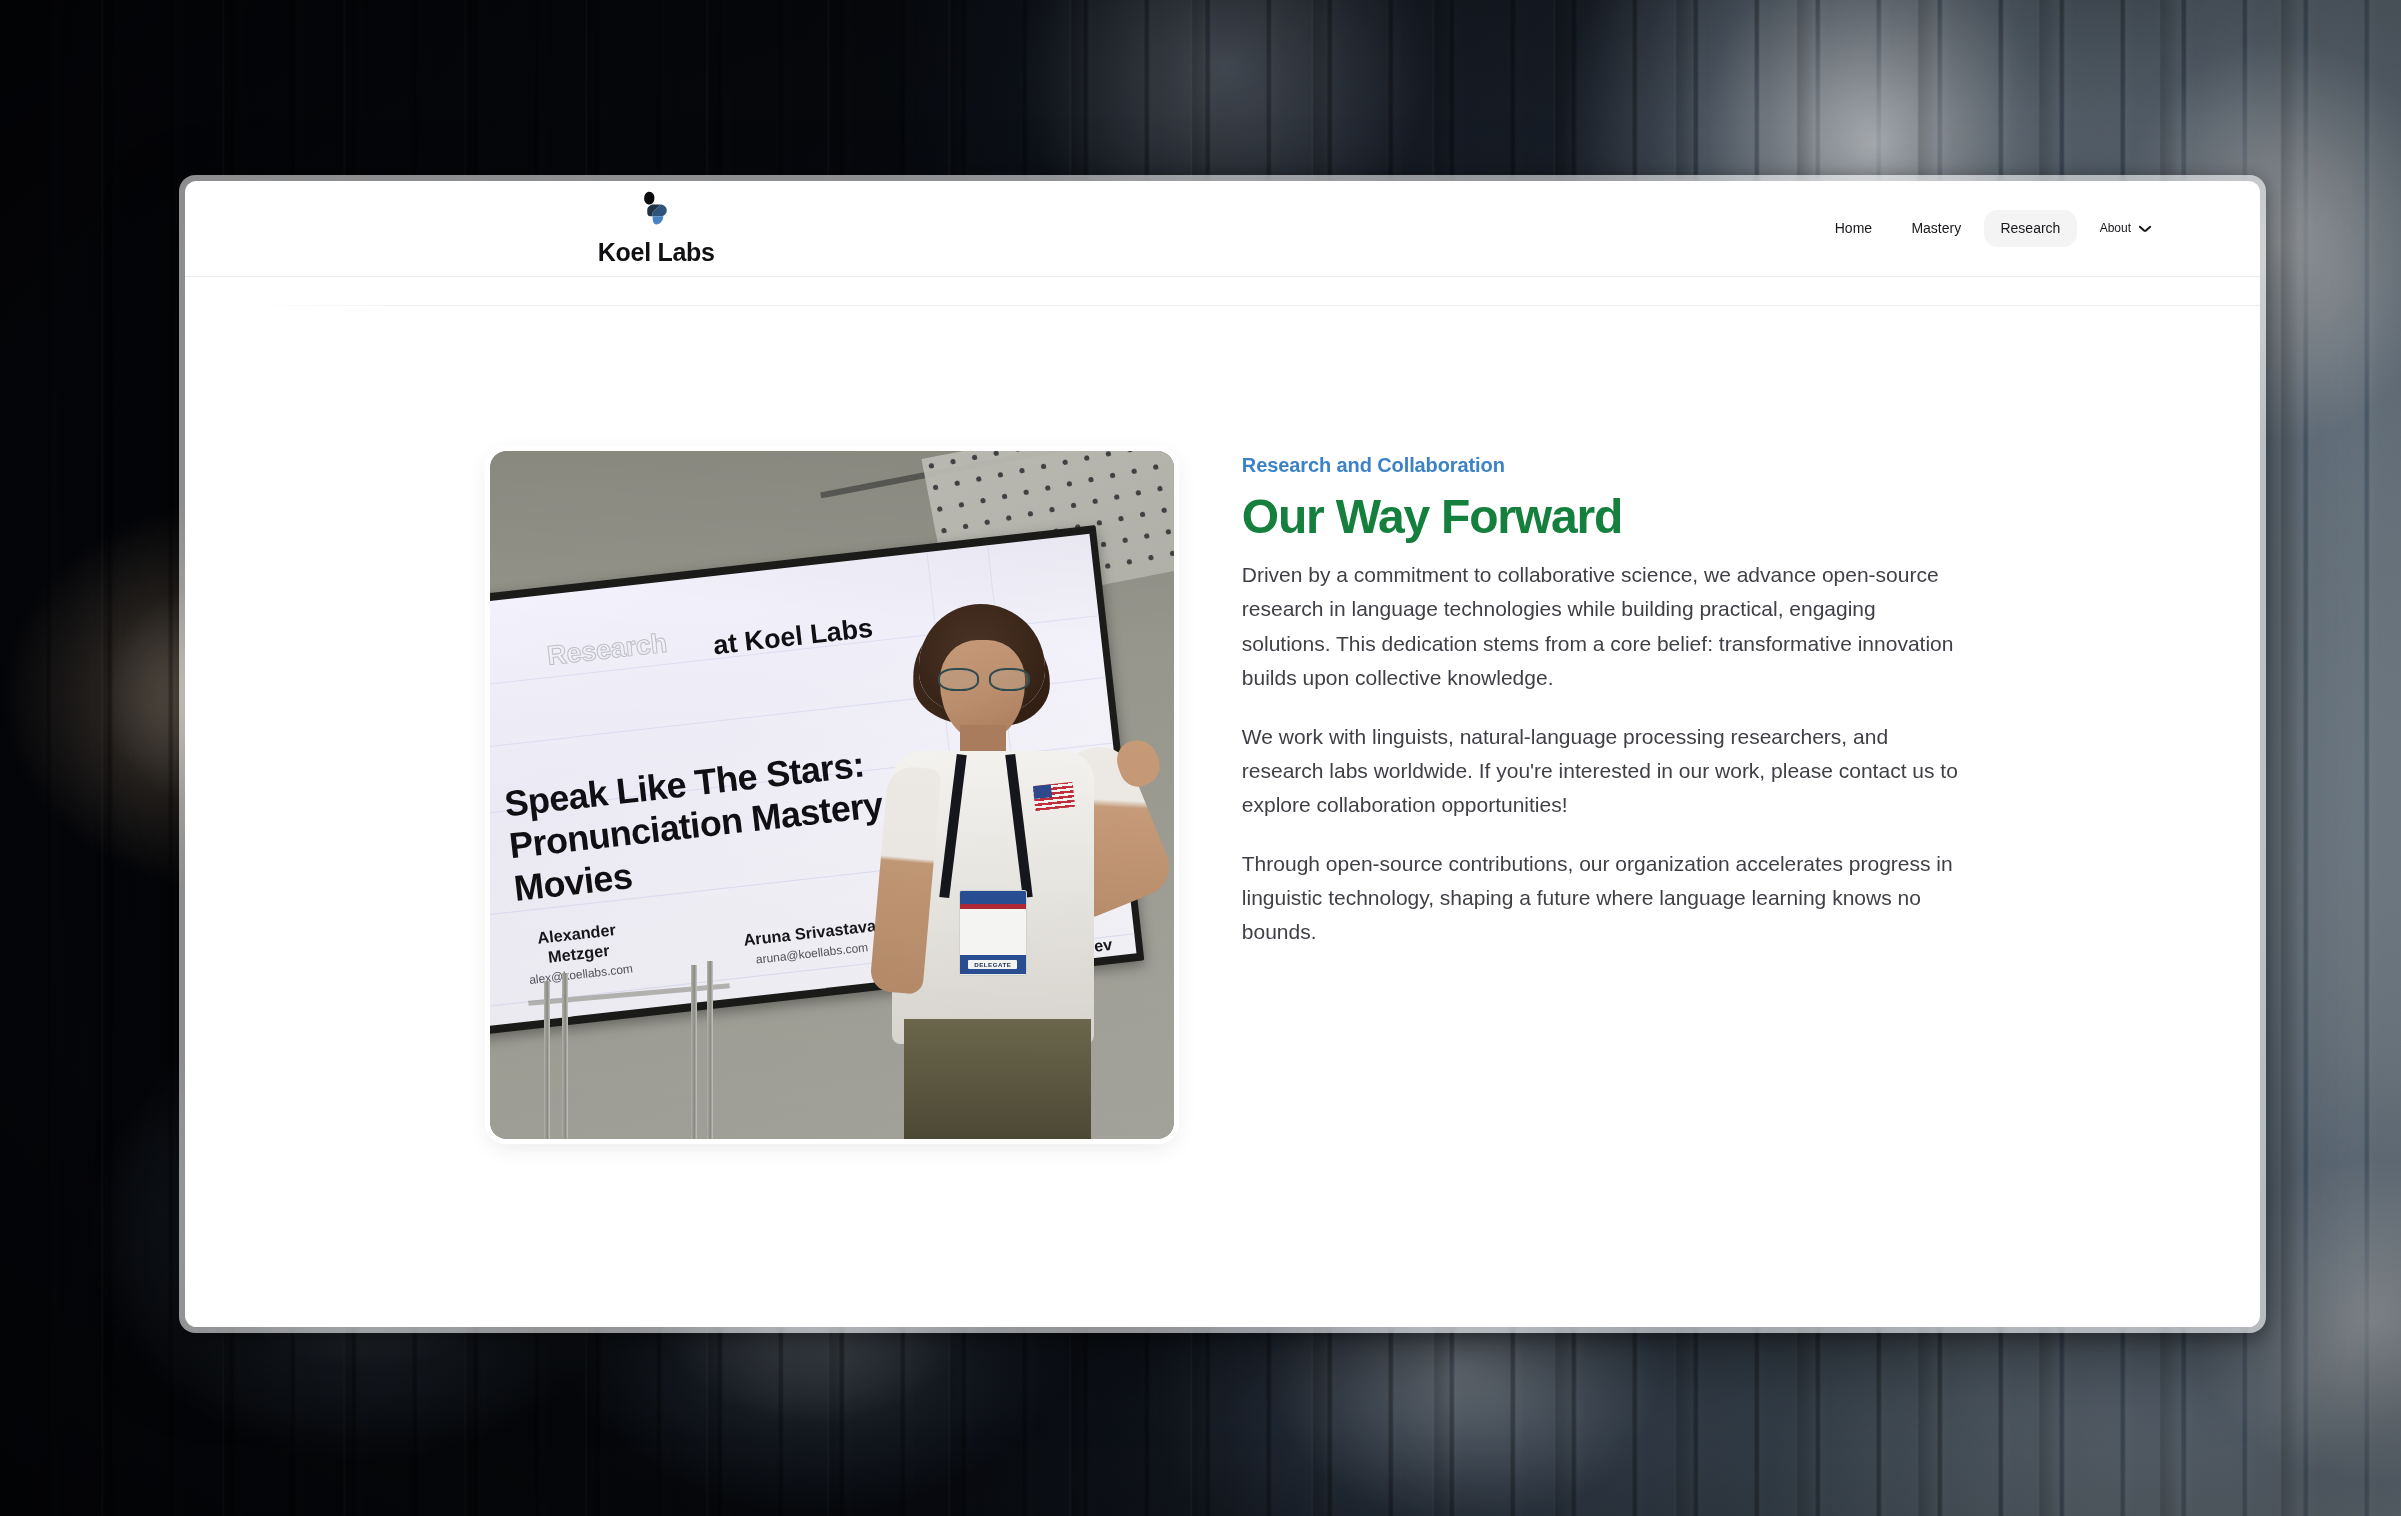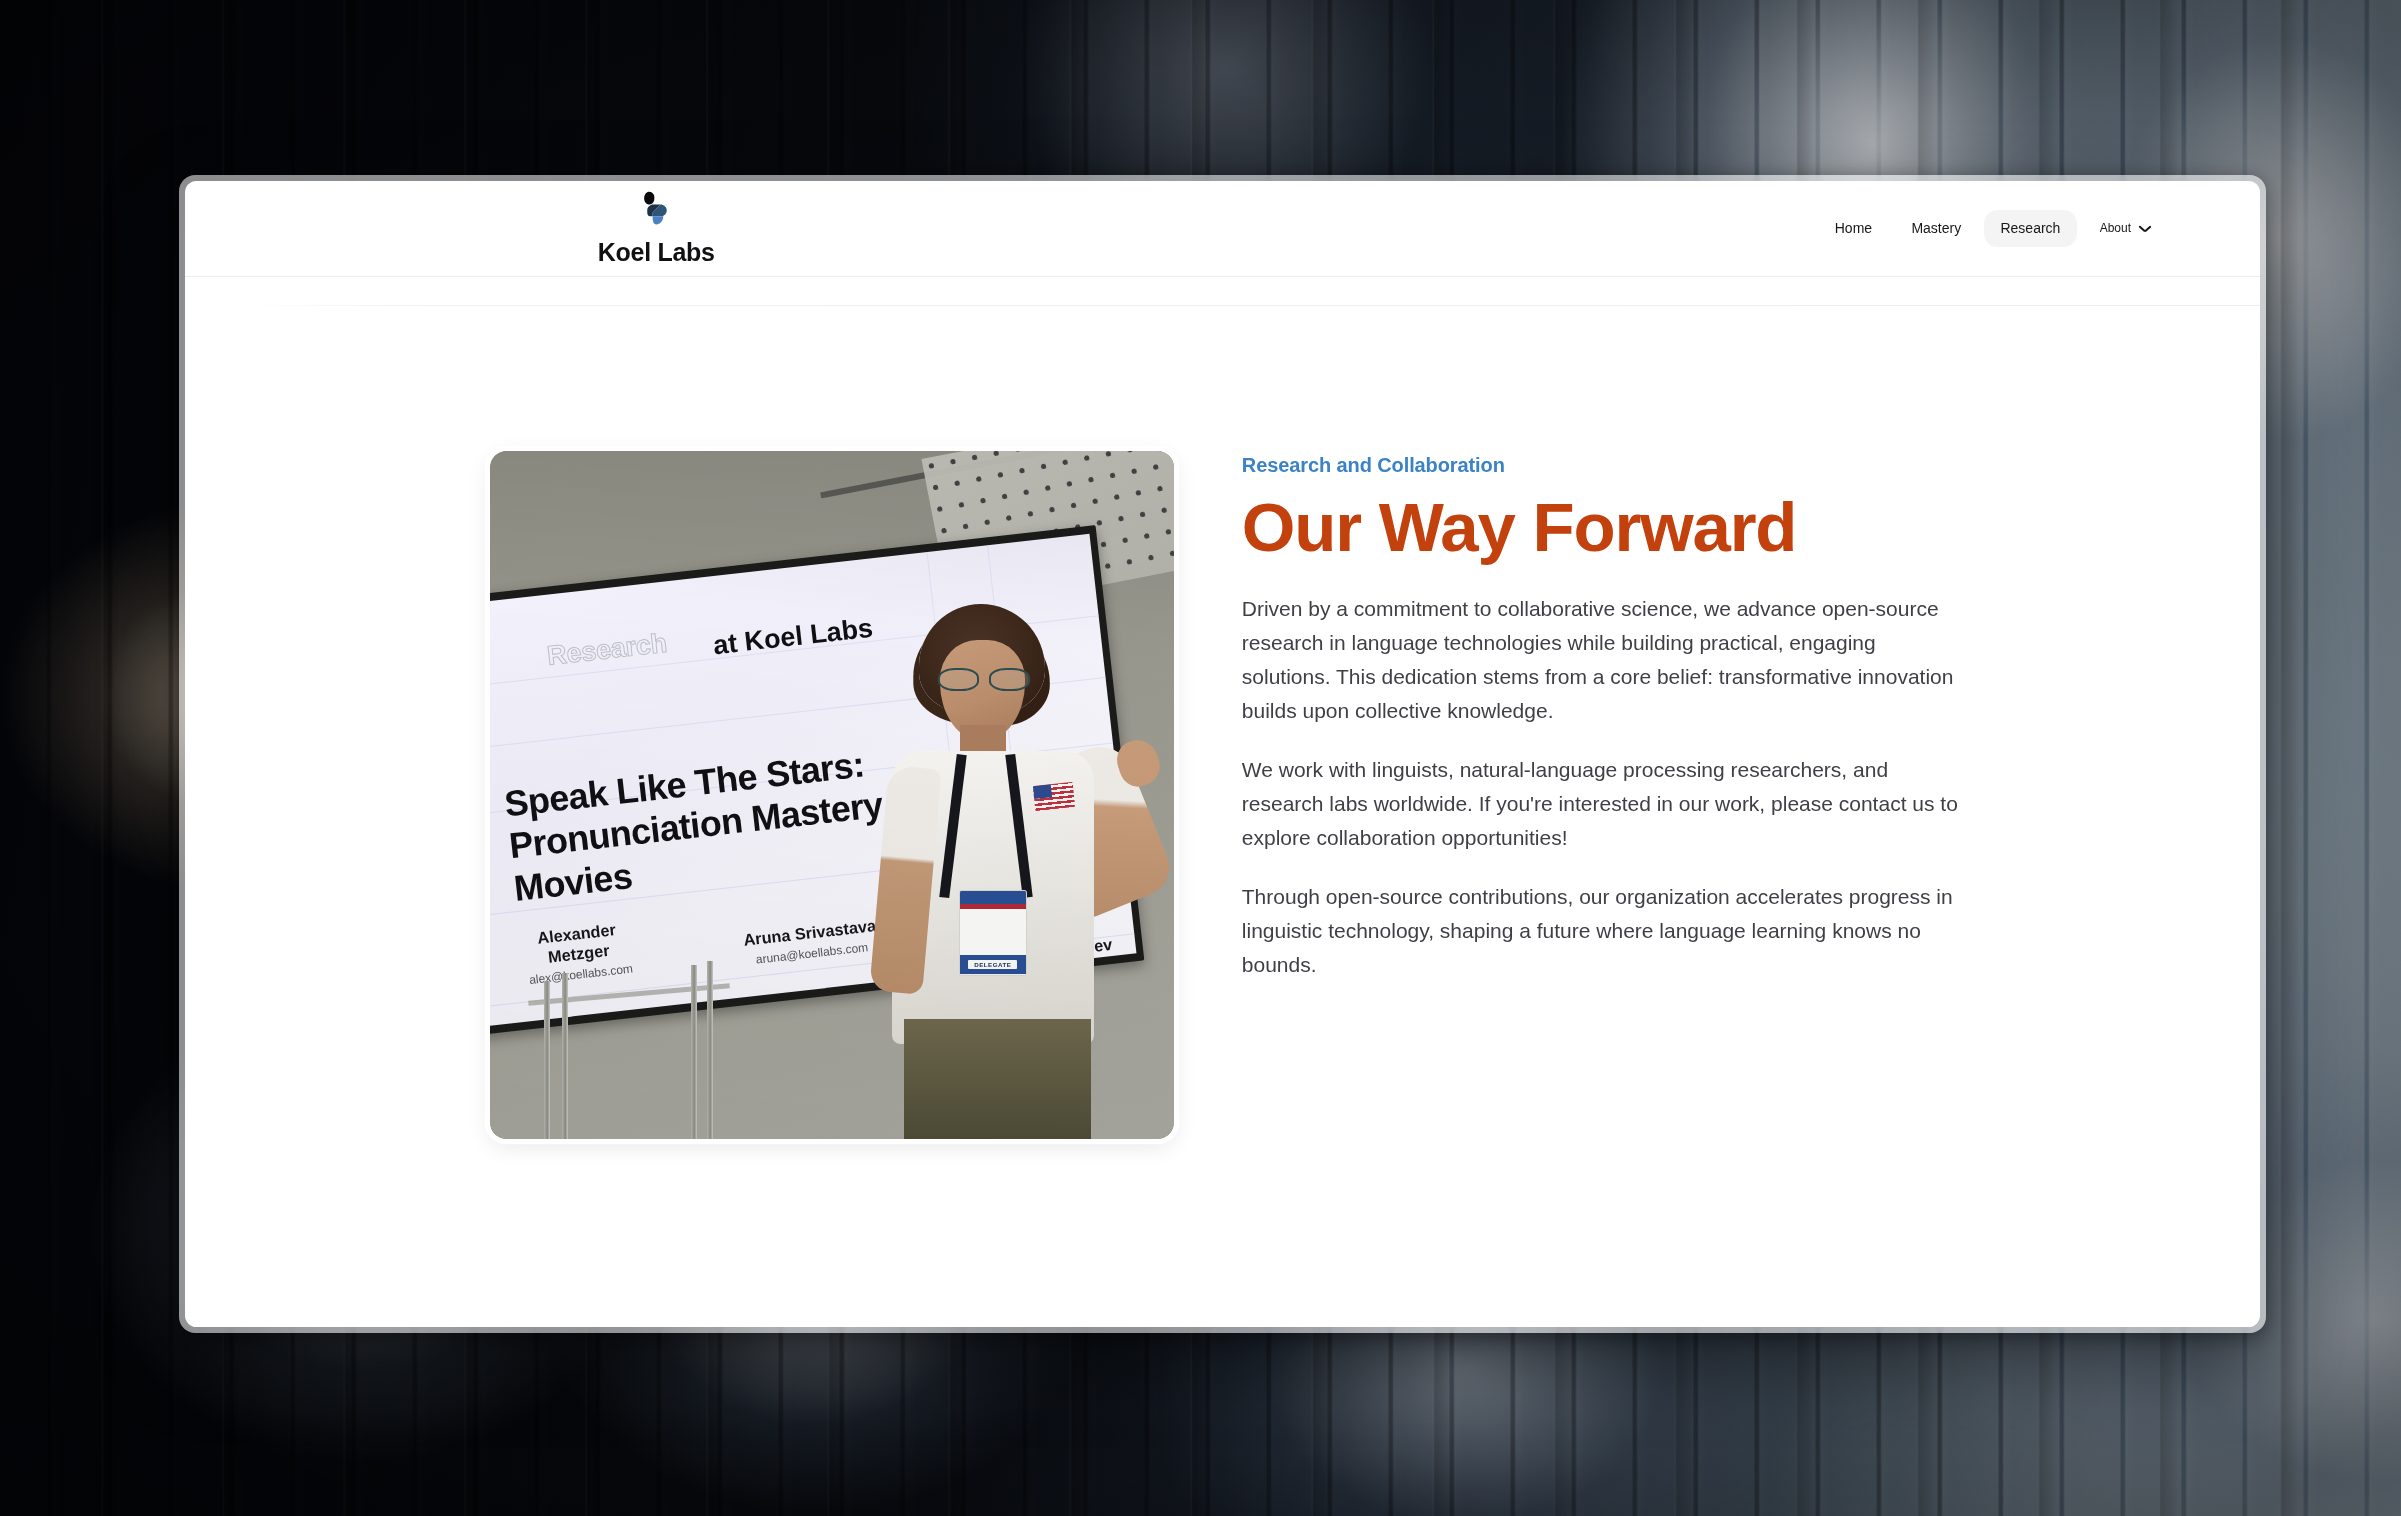--- a/index.html
+++ b/index.html
@@ -454,26 +454,26 @@
   
   .text-col { width: 740px; padding-top: 2.9px; }
   .eyebrow {
     font-size: 20px;
     font-weight: 700;
     color: #3b82c6;
     letter-spacing: -0.1px;
     margin-bottom: 15.4px;
   }
   .headline {
-    font-size: 69px;
+    font-size: 48px;
     font-weight: 700;
-    color: #c2410c;
+    color: #15803d;
     letter-spacing: -1.2px;
     line-height: 1.05;
-    margin-bottom: 27px;
+    margin-bottom: 16px;
   }
   .para {
     font-size: 21px;
     line-height: 1.62;
     color: #3f3f46;
     margin-bottom: 25px;
     max-width: 725px;
   }
   .para:last-child { margin-bottom: 0; }
 </style>

